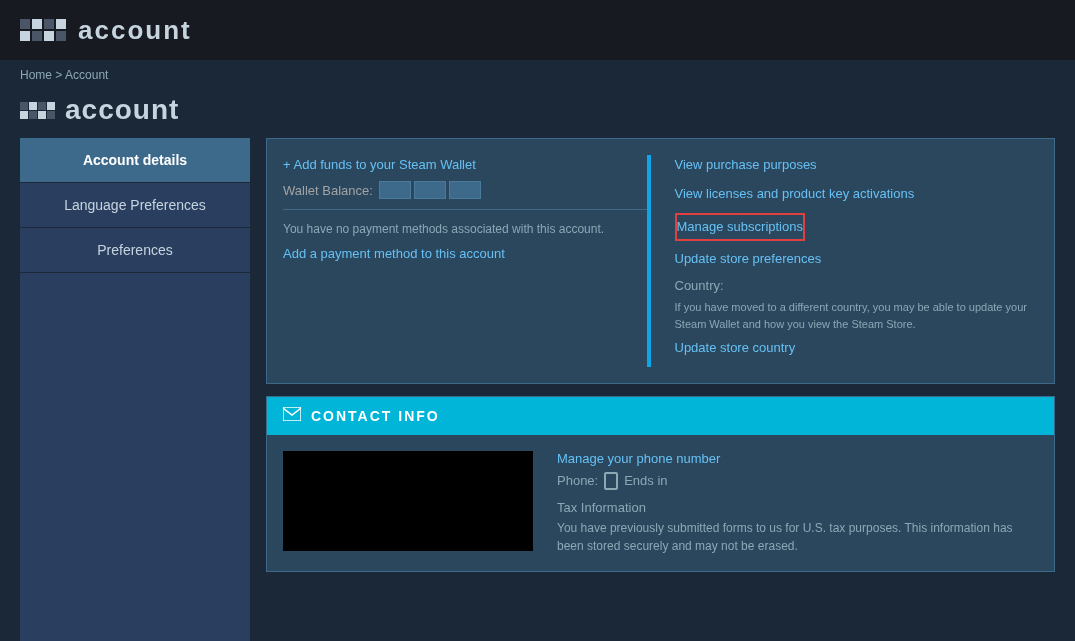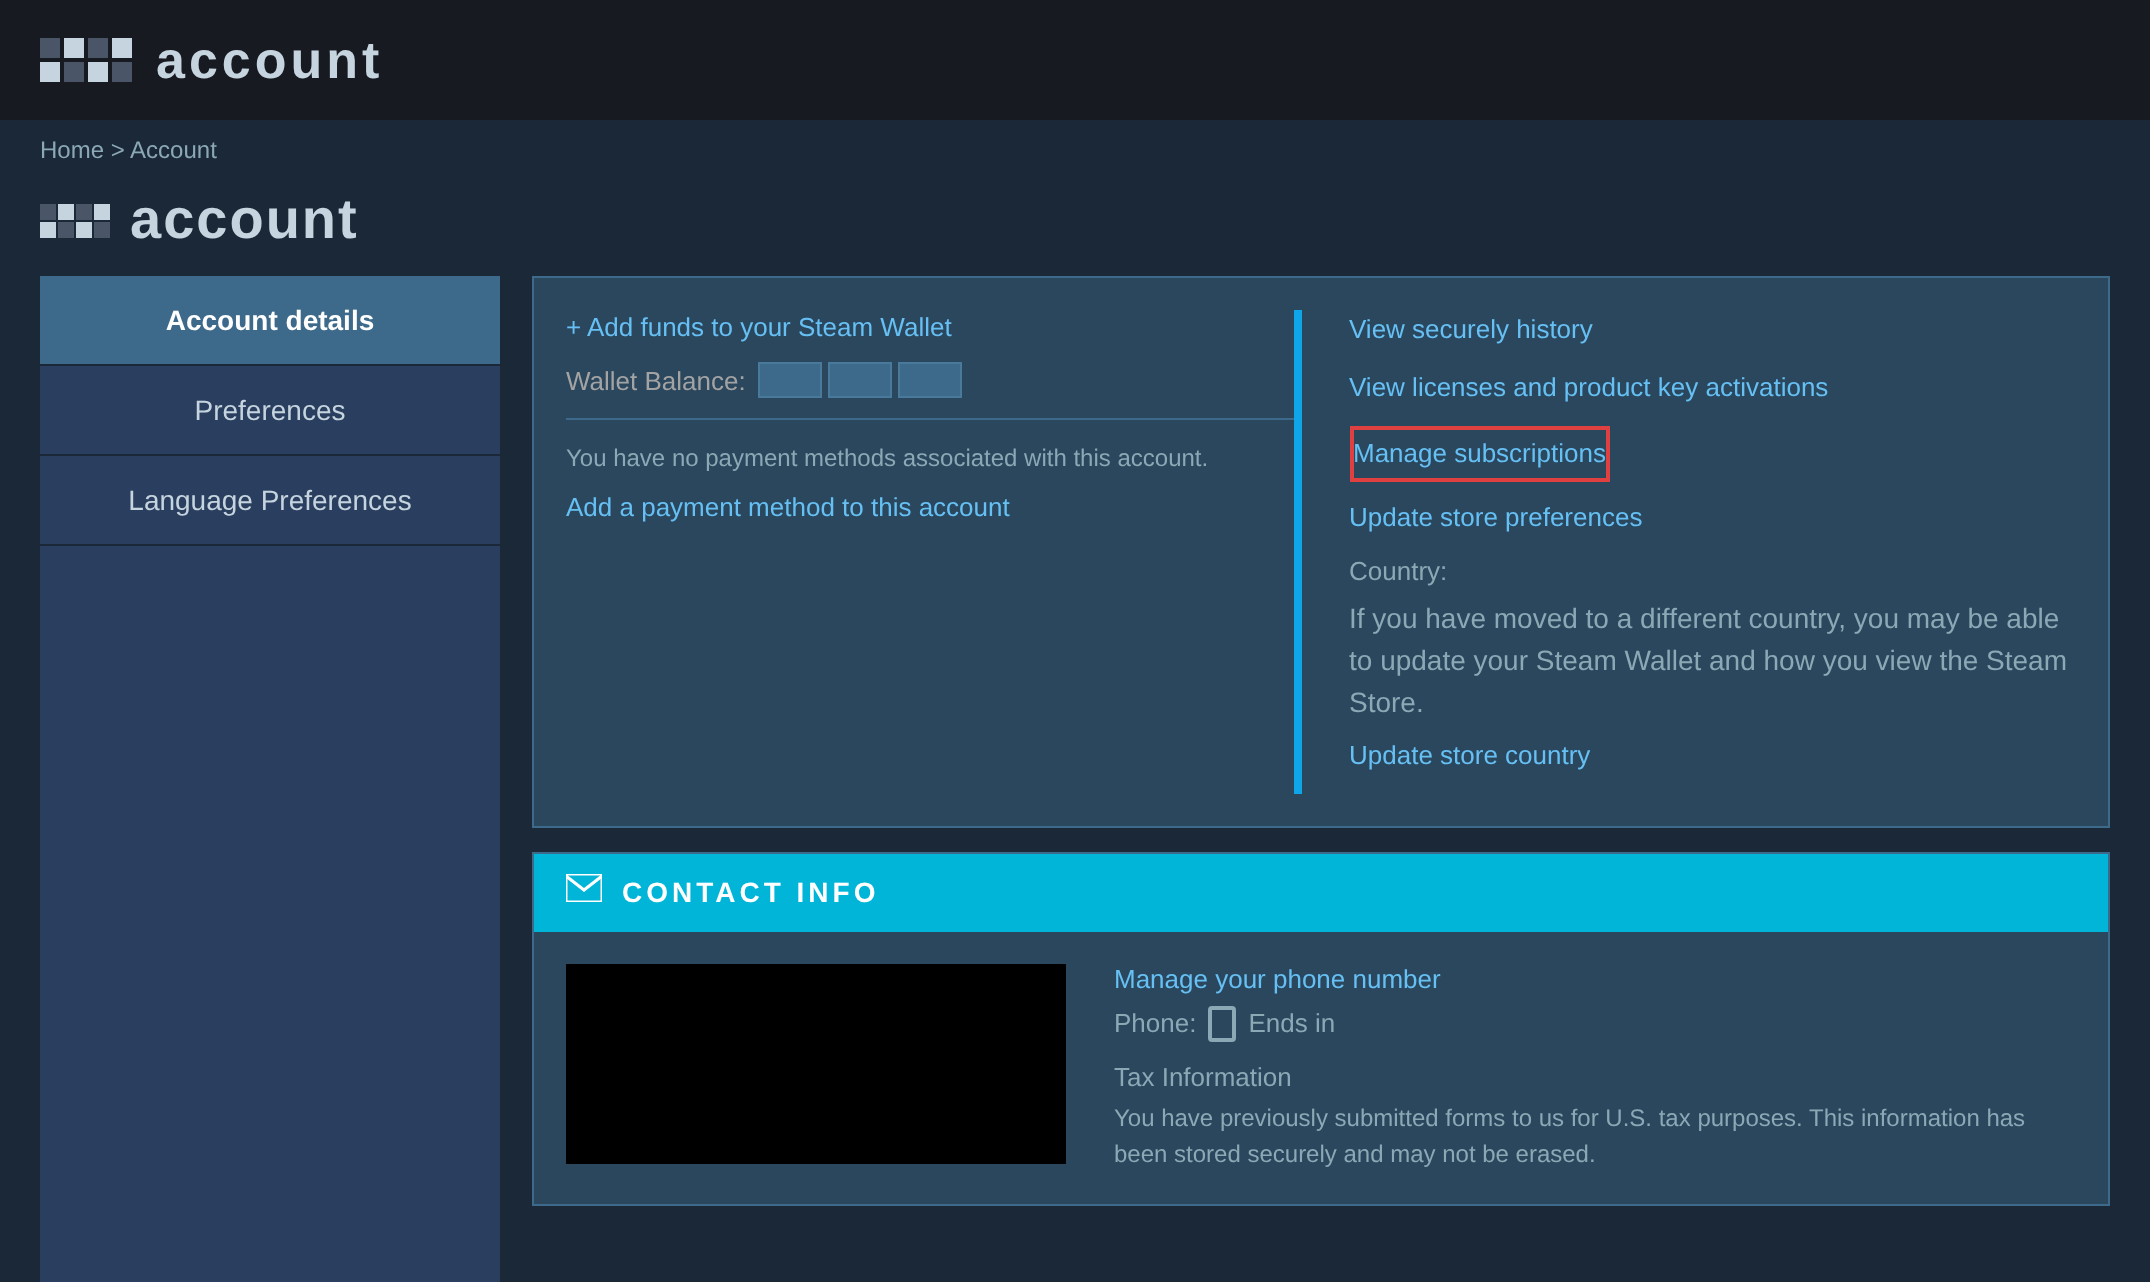--- a/index.html
+++ b/index.html
@@ -225,21 +225,21 @@
       border: 2px solid #e04040;
       padding: 2px 0;
     }
 
     .country-label {
       font-size: 13px;
       color: #8ba8b5;
       margin-top: 8px;
     }
     .country-desc {
-      font-size: 14px;
+      font-size: 11px;
       color: #8ba8b5;
       line-height: 1.5;
       margin-top: 6px;
     }
 
     
     .contact-body {
       display: flex;
       padding: 16px;
       gap: 24px;
@@ -328,24 +328,24 @@
   <h1 class="page-title-text">account</h1>
 </div>
 
 <div class="main-layout">
 
   <div class="sidebar">
     <div class="sidebar-item active">
       <span>Account details</span>
     </div>
     <div class="sidebar-item">
+      <span>Language Preferences</span>
+    </div>
+    <div class="sidebar-item">
       <span>Preferences</span>
-    </div>
-    <div class="sidebar-item">
-      <span>Language Preferences</span>
     </div>
   </div>
 
   <div class="content-area">
 
     <div class="section-card">
       <div class="section-body">
 
         <div class="section-left">
           <a class="add-funds-link">+ Add funds to your Steam Wallet</a>
@@ -356,21 +356,21 @@
               <div class="wallet-block"></div>
               <div class="wallet-block"></div>
             </div>
           </div>
           <hr class="divider">
           <p class="payment-note">You have no payment methods associated with this account.</p>
           <a class="add-payment-link">Add a payment method to this account</a>
         </div>
 
         <div class="section-right">
-          <a class="right-link">View securely history</a>
+          <a class="right-link">View purchase purposes</a>
           <a class="right-link">View licenses and product key activations</a>
           <a class="manage-subs-link">Manage subscriptions</a>
           <a class="right-link">Update store preferences</a>
           <p class="country-label">Country:</p>
           <p class="country-desc">If you have moved to a different country, you may be able to update your Steam Wallet and how you view the Steam Store.</p>
           <a class="right-link" style="margin-top:6px;">Update store country</a>
         </div>
       </div>
     </div>
 

